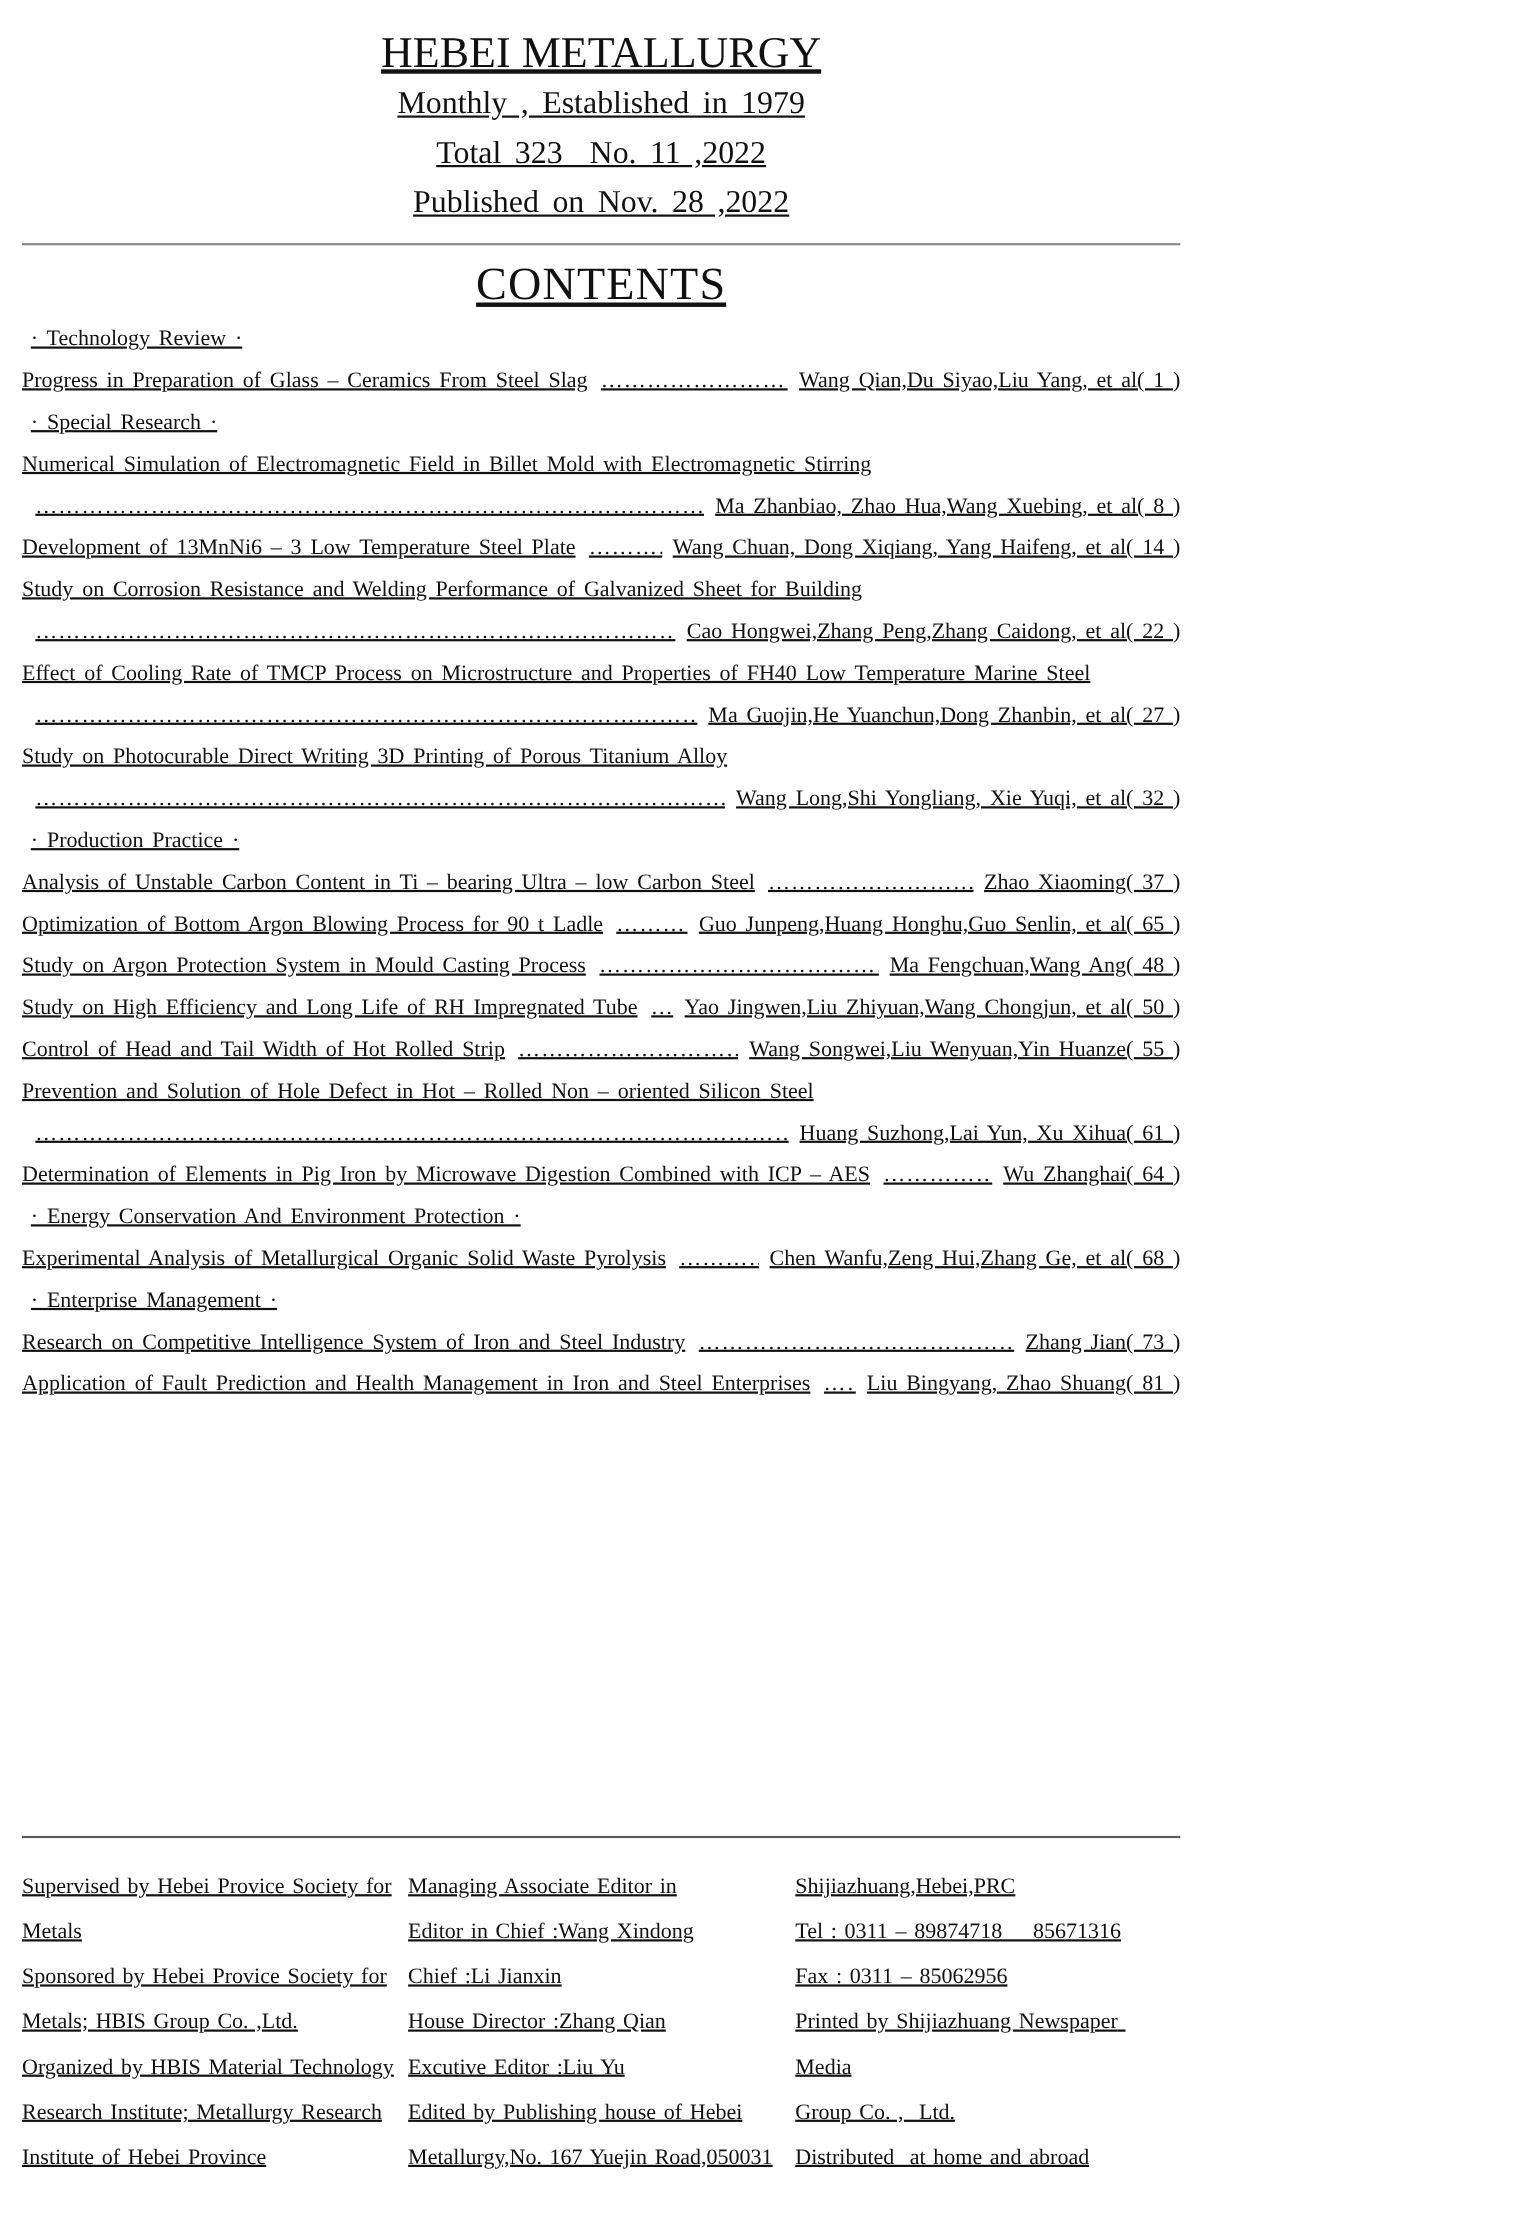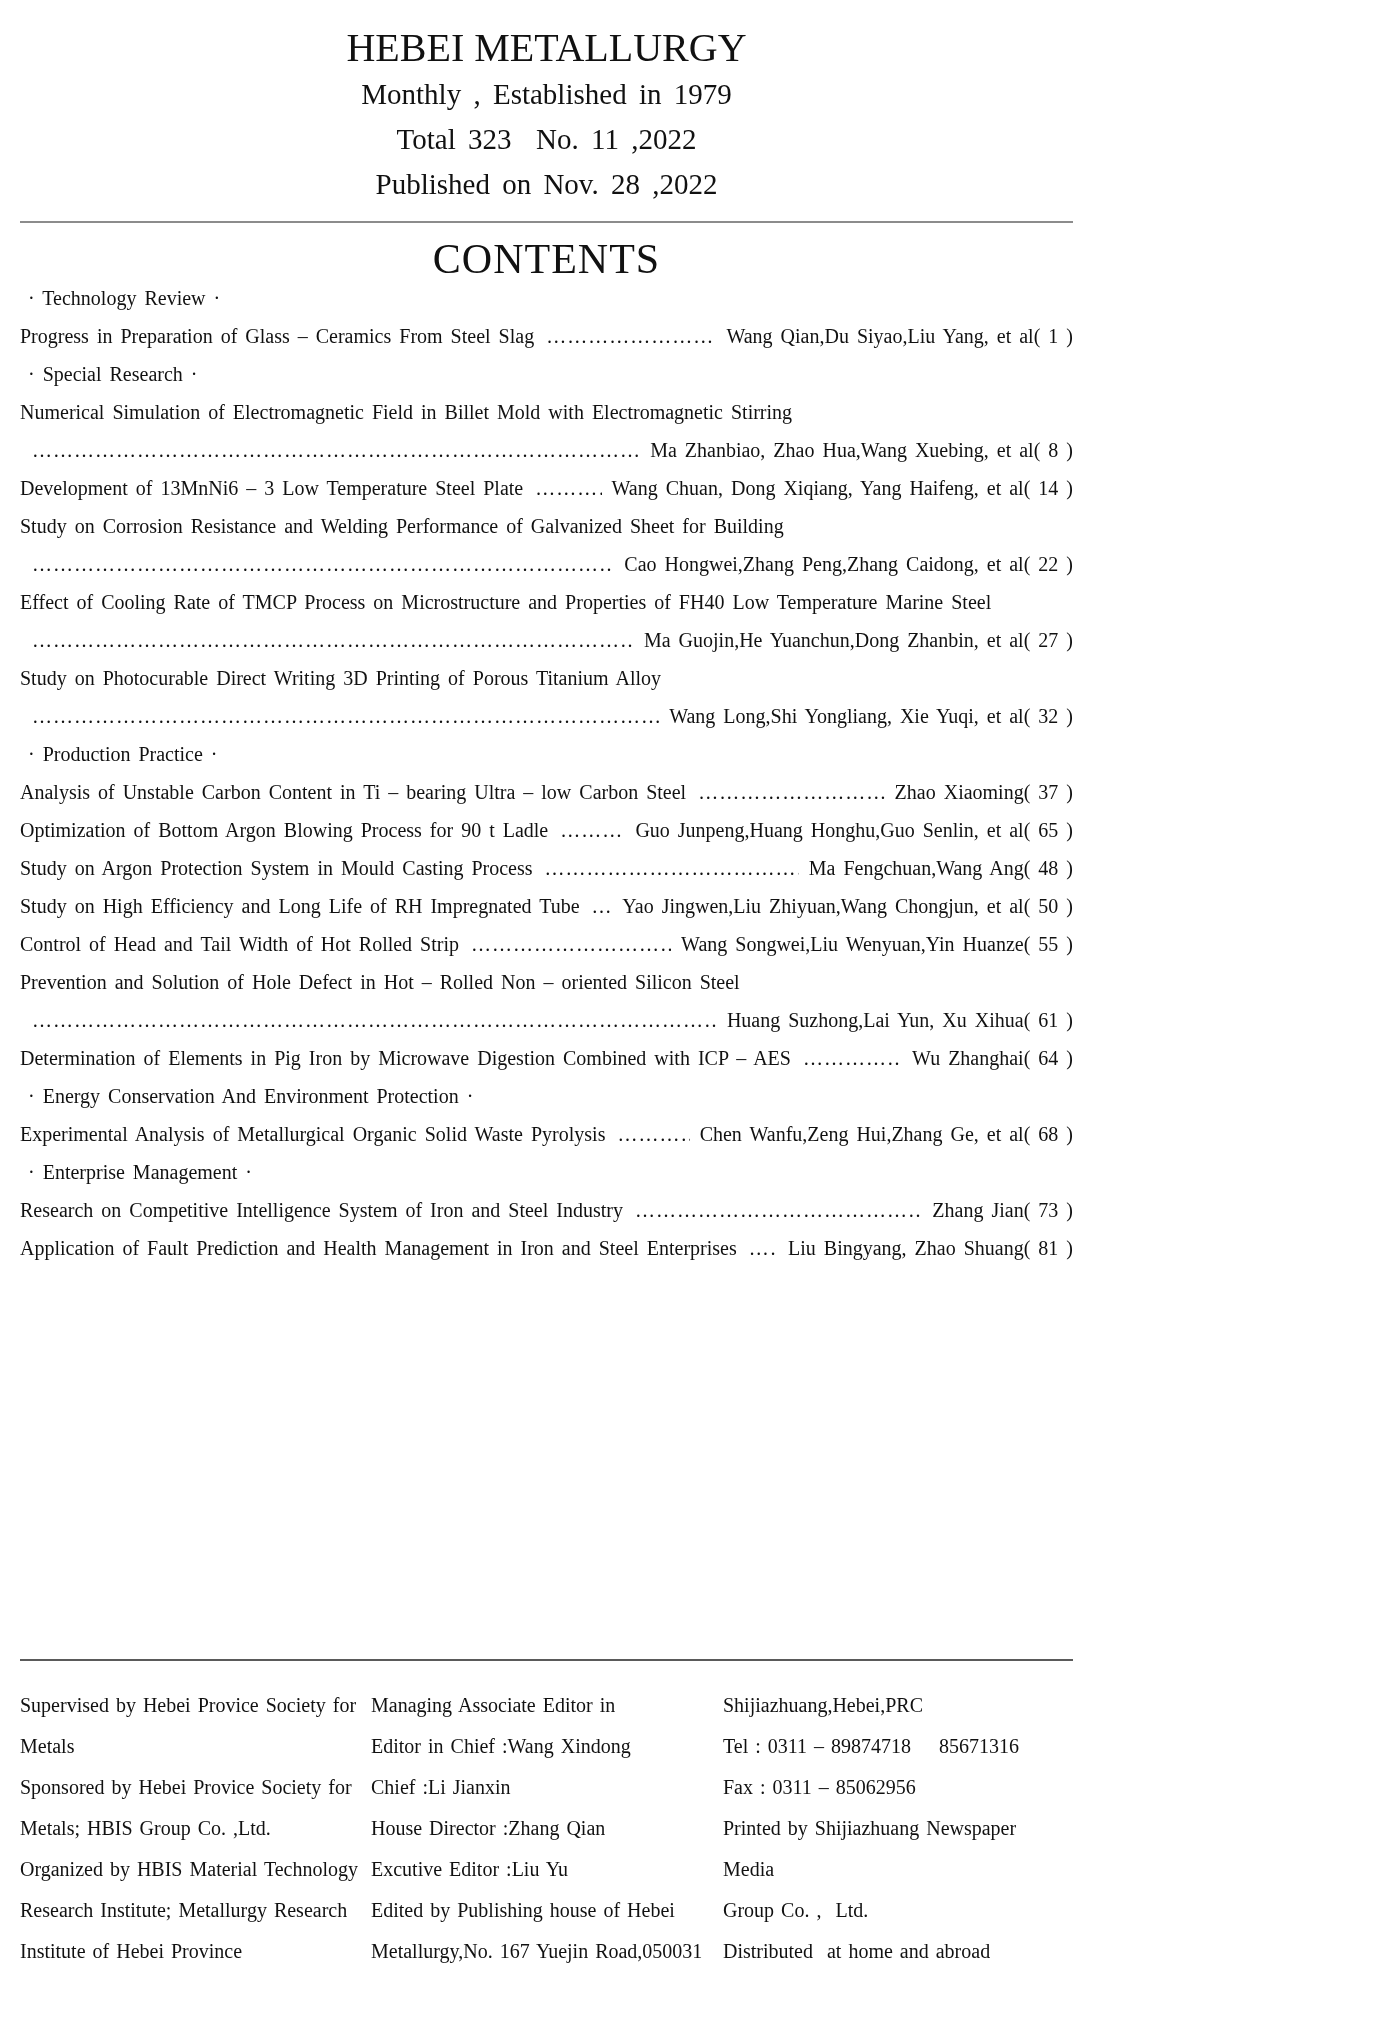--- a/index.html
+++ b/index.html
@@ -7,21 +7,21 @@
     position: relative;
     width: 1393px;
     height: 2029px;
     background: #ffffff;
     color: #111111;
     font-family: "Liberation Serif", "DejaVu Serif", serif;
     box-sizing: border-box;
     padding: 24px 0 0 20px;
     overflow: hidden;
   }
-  .content { width: 1053px; }
+  .content { width: 1053px; text-decoration: underline; }
 
   
   .masthead { text-align: center; }
   .m-title {
     font-size: 40px;
     line-height: 48px;
     letter-spacing: 0px;
     white-space: pre-wrap;
   }
   .m-sub {
@@ -47,21 +47,21 @@
 
   .contents-heading {
     margin-top: 16px;
     text-align: center;
     font-size: 42px;
     line-height: 40px;
     letter-spacing: 1px;
   }
 
   
-  .toc { font-size: 20px; word-spacing: 3px; }
+  .toc { margin-top: 10px; font-size: 20px; word-spacing: 3px; }
   .toc-section {
     line-height: 38px;
     padding-left: 8px;
     white-space: pre-wrap;
   }
   .toc-row {
     display: flex;
     align-items: baseline;
     line-height: 38px;
     white-space: nowrap;

